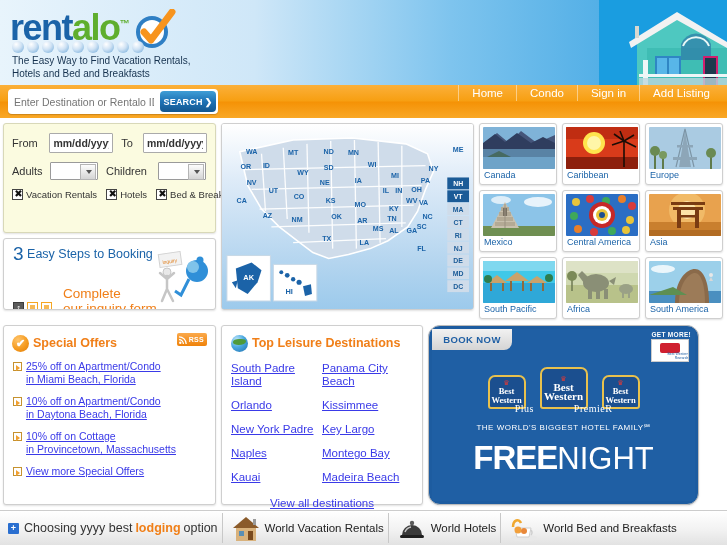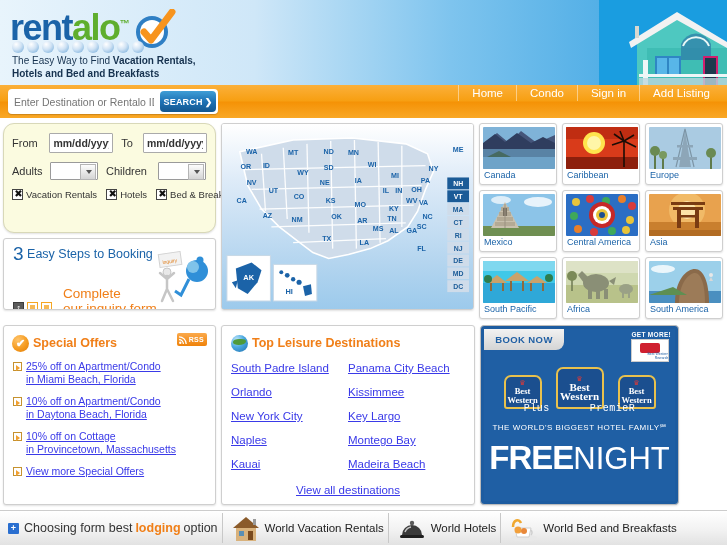--- a/index.html
+++ b/index.html
@@ -41,21 +41,21 @@
   }
   .logo-dots i {
     display: block; width: 12px; height: 12px; border-radius: 50%;
     background: radial-gradient(circle at 35% 28%, #ffffff 0%, #cfe2f4 45%, #6da8d8 100%);
   }
   .tagline {
     position: absolute; left: 12px; top: 55px; z-index: 5;
     font-size: 10px; color: #16324f; line-height: 12.5px;
     width: 190px; font-weight: normal;
   }
-  .tagline b { font-weight: bold; }
+  .tagline b { font-weight: normal; }
   
   .house { position: absolute; right: 0; top: 0; width: 128px; height: 85px; z-index: 3; }
 
   
   .navbar {
     position: relative; height: 33px;
     background: linear-gradient(to bottom, #fbb03a 0%, #f79f12 48%, #f59206 52%, #f9a826 100%);
     display: flex; align-items: center;
   }
   .search-wrap {
@@ -107,21 +107,21 @@
     position: relative;
   }
 
   
   .col-left { width: 213px; }
   .searchpanel {
     background: #fbfbe0;
     border: 1px solid #d8d8b8;
     height: 110px;
     padding: 9px 8px 0 8px;
-    border-radius: 11px;
+    border-radius: 3px;
     box-shadow: 0 1px 2px rgba(0,0,0,.12);
   }
   .frow { display: flex; align-items: center; margin-bottom: 9px; }
   .flabel { font-size: 11px; color: #333; width: 38px; }
   .flabel.w2 { width: 52px; text-align: left; }
   .datefield {
     width: 64px; height: 20px; border: 1px solid #aaa; background: #fff;
     font-size: 10.5px; font-weight: bold; color: #333;
     padding: 0 3px; border-radius: 1px; outline: none;
     font-family: "Liberation Sans", sans-serif;
@@ -247,22 +247,22 @@
     display: block; font-size: 11.5px; color: #3a3ae8;
     text-decoration: underline; margin-bottom: 11px; line-height: 13px;
   }
   .viewall {
     display: block; text-align: center; font-size: 11.5px;
     color: #3a3ae8; text-decoration: underline; margin-top: 2px;
   }
 
   
   .adpanel {
-    width: 199px; height: 180px; overflow: hidden;
-    border: 1px solid #bcbcbc; border-radius: 4px;
+    width: 271px; height: 180px; overflow: hidden;
+    border: 1px solid #bcbcbc; border-radius: 12px;
     background: #1d5ca0; position: relative;
     box-shadow: 0 1px 2px rgba(0,0,0,.12);
   }
   .ad-inner { position: absolute; inset: 3px; background: #1f5fa4; overflow: hidden; }
   .booknow {
     position: absolute; left: 0; top: 0; width: 80px; height: 21px;
     background: linear-gradient(to bottom,#f2f2f2,#d4d4d4);
     border-bottom-right-radius: 8px;
     color: #1f5fa4; font-size: 9.5px; font-weight: bold;
     letter-spacing: .4px; display: flex; align-items: center; justify-content: center;
@@ -280,21 +280,21 @@
     width: 38px; height: 34px; background: #1b4f8f;
     border: 2px solid #e8c14d; border-radius: 7px 7px 3px 3px;
     display: flex; flex-direction: column; align-items: center; justify-content: center;
     color: #fff; font-family: "Liberation Serif", serif; line-height: 9px;
   }
   .bw-shield.mid { width: 48px; height: 42px; }
   .bw-shield .bw1 { font-size: 8.5px; font-weight: bold; }
   .bw-shield .bw2 { font-size: 8.5px; font-weight: bold; }
   .bw-shield.mid .bw1, .bw-shield.mid .bw2 { font-size: 11px; }
   .bw-crown { font-size: 7px; color: #d93a3a; line-height: 7px; }
-  .bw-sub { color: #fff; font-family: Liberation Mono, monospace; font-size: 10px; letter-spacing: .5px; text-align: center; }
+  .bw-sub { color: #fff; font-family: Liberation Serif, serif; font-size: 10px; letter-spacing: .5px; text-align: center; }
   .bw-subs { position: absolute; top: 74px; left: 0; right: 0; display: flex; justify-content: center; gap: 40px; }
   .ad-family {
     position: absolute; top: 92px; left: 0; right: 0; text-align: center;
     color: #fff; font-size: 8px; letter-spacing: .5px;
   }
   .ad-free {
     position: absolute; top: 112px; left: 0; right: 0; text-align: center;
     color: #fff; line-height: 34px;
   }
   .ad-free .b1 { font-size: 33px; font-weight: bold; letter-spacing: -1px; }
@@ -797,30 +797,30 @@
             <span>in Provincetown, Massachusetts</span>
           </span>
         </div>
         <div class="offer-item">
           <span class="bullet"></span>
           <span class="offer-link">View more Special Offers</span>
         </div>
       </div>
     </div>
 
-    <div class="panel leisure" style="width:254px">
+    <div class="panel leisure" style="width:202px">
       <div class="sec-head">
         <span class="globe"></span>
         <span class="sec-title">Top Leisure Destinations</span>
       </div>
       <div class="dest-cols">
         <div class="dest-col">
           <a href="#">South Padre Island</a>
           <a href="#">Orlando</a>
-          <a href="#">New York City</a>
+          <a href="#">New York Padre</a>
           <a href="#">Naples</a>
           <a href="#">Kauai</a>
         </div>
         <div class="dest-col">
           <a href="#">Panama City Beach</a>
           <a href="#">Kissimmee</a>
           <a href="#">Key Largo</a>
           <a href="#">Montego Bay</a>
           <a href="#">Madeira Beach</a>
         </div>
@@ -866,21 +866,21 @@
           <span class="b1">FREE</span><span class="b2">NIGHT</span>
         </div>
       </div>
     </div>
   </div>
 </div>
 
 <div class="footer">
   <div class="foot-lead">
     <span class="plus">+</span>
-    <span>Choosing form best</span>
+    <span>Choosing yyyy best</span>
     <span class="hl">lodging</span>
     <span>option</span>
   </div>
 
   <div class="foot-item">
     <svg class="foot-ico" viewBox="0 0 30 28">
       <path d="M2 14 L15 3 L28 14 Z" fill="#8a5a2a"></path>
       <rect x="5" y="14" width="20" height="13" fill="#d9b27c"></rect>
       <rect x="8" y="17" width="5" height="5" fill="#5a8fb5"></rect>
       <rect x="17" y="17" width="5" height="9" fill="#7a4a1e"></rect>

